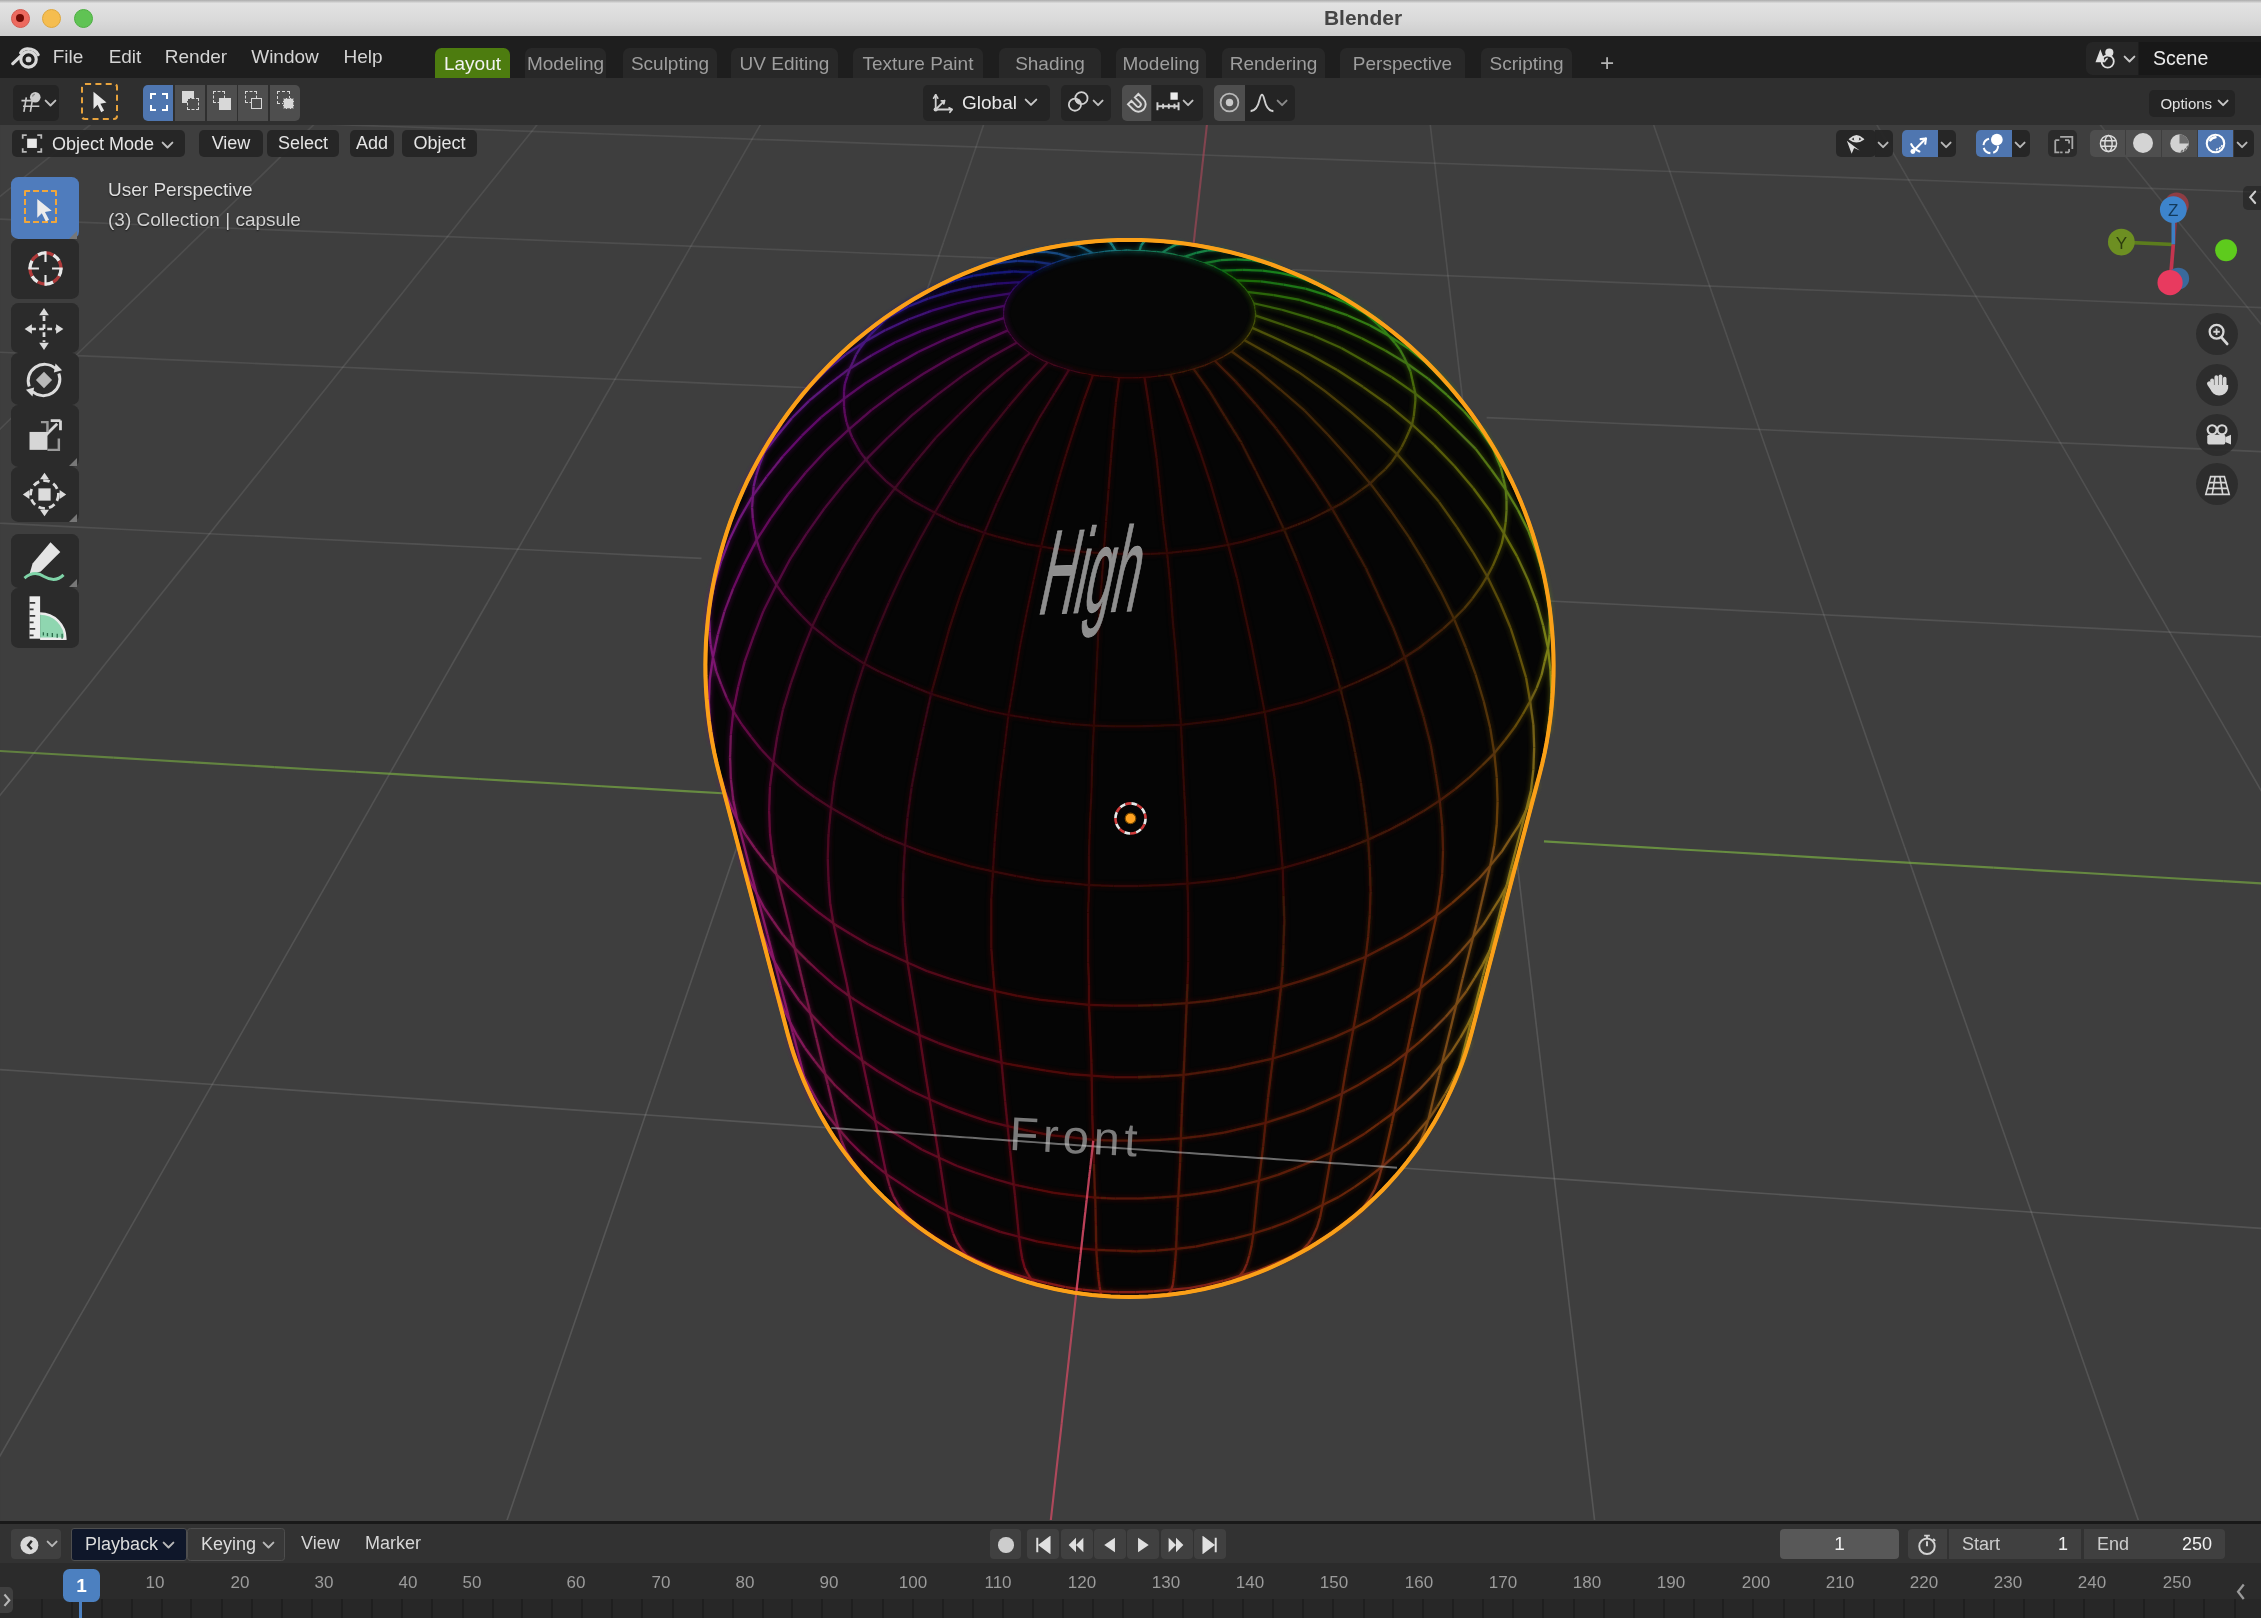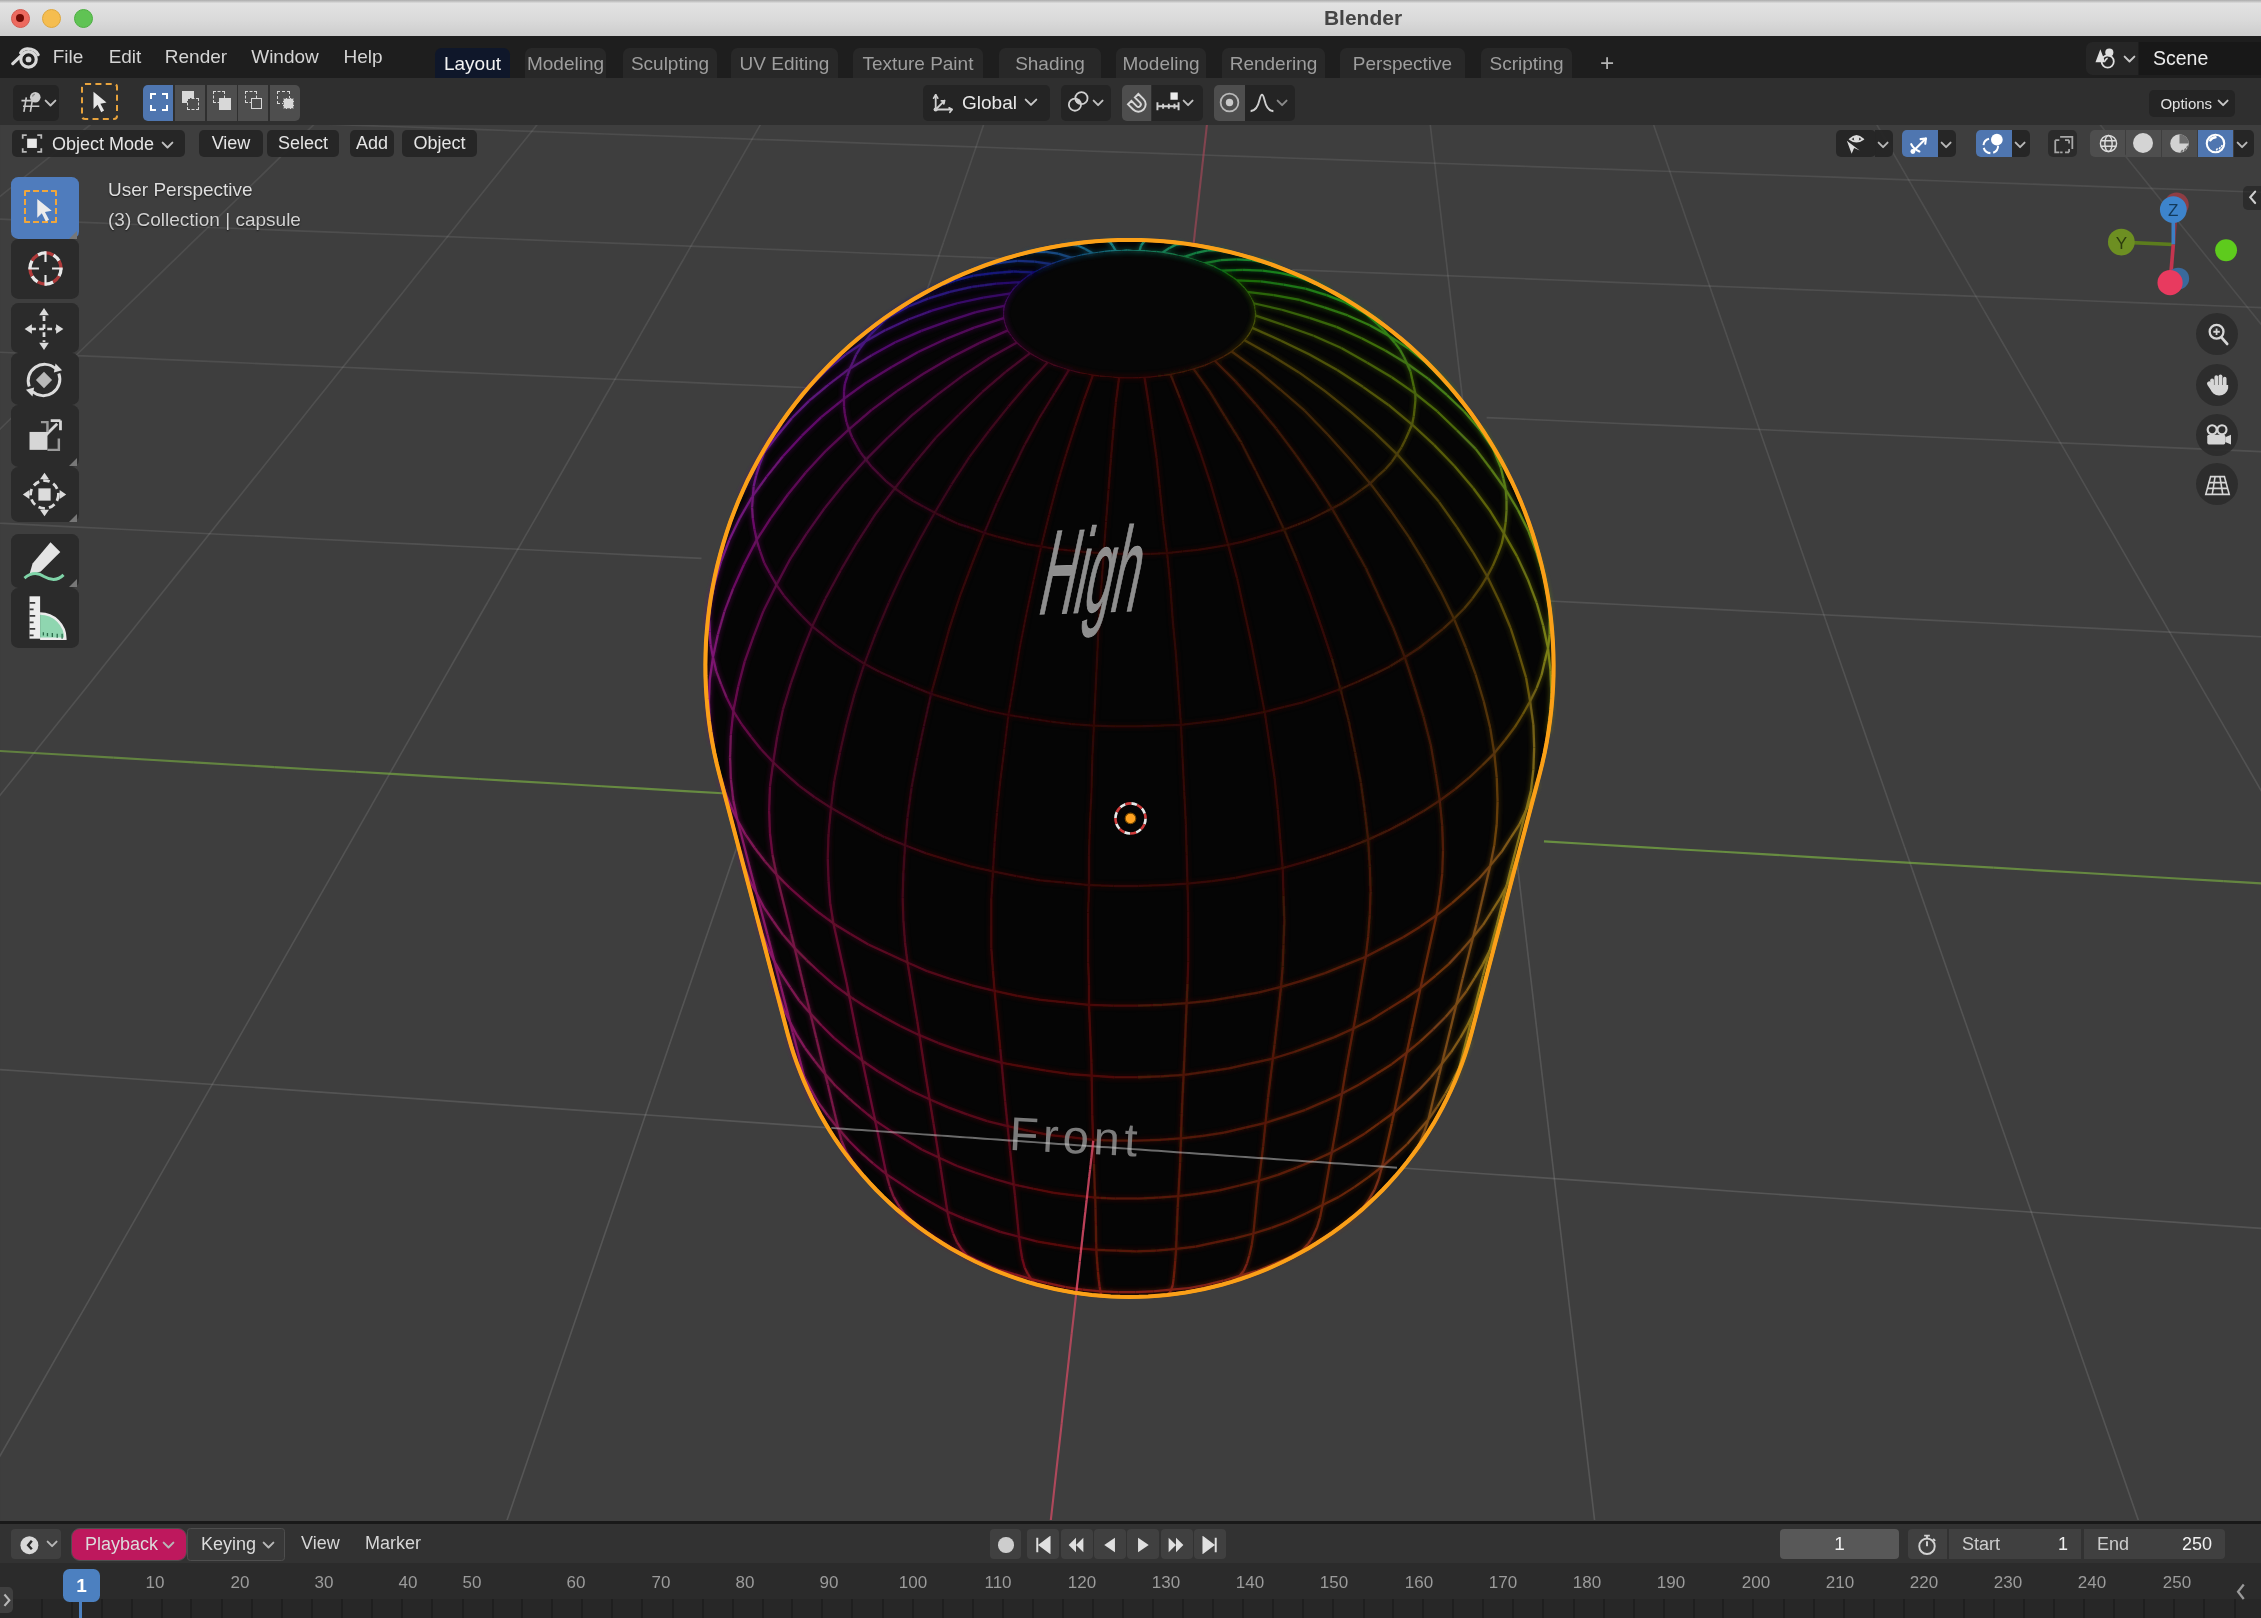--- a/index.html
+++ b/index.html
@@ -1,21 +1,21 @@
 <!DOCTYPE html>
 <html style="font-size:13px"><head><meta charset="utf-8"><style>
 *{margin:0;padding:0;box-sizing:border-box}
 body{width:2261px;height:1618px;font-family:"Liberation Sans",sans-serif;background:#3e3e3e;overflow:hidden;position:relative}
 .abs{position:absolute}
 .titlebar{left:0;top:0;width:2261px;height:36px;background:linear-gradient(#ababab 0px,#e2e2e2 3.3px,#dadada 55%,#cdcdcd 100%);}
 .tl{border-radius:50%;width:19px;height:19px;top:9px}
 .menubar{left:0;top:36px;width:2261px;height:42px;background:#1e1e1e}
 .mitem{top:36px;height:42px;line-height:42px;color:#d4d4d4;font-size:19px}
 .tab{top:48px;height:30px;line-height:31px;font-size:19px;color:#9e9e9e;background:#282828;border-radius:6.5px 6.5px 0 0;text-align:center}
-.tab.act{background:#0f172a;color:#f2f2f2}
+.tab.act{background:#4d7c0f;color:#f2f2f2}
 .row2{left:0;top:78px;width:2261px;height:47px;background:#2f2f2f}
 .btn{background:#242424;border-radius:4.9px;color:#e2e2e2;font-size:18px}
 .r3btn{position:absolute;background:rgba(37,37,37,.94);border-radius:4.9px;color:#e5e5e5;font-size:18px;text-align:center;top:130px;height:27px;line-height:27px}
 .toolb{position:absolute;left:10.6px;width:68px;background:#2b2b2b;border-radius:7.3px}
 .circb{position:absolute;left:2196px;width:42px;height:42px;border-radius:50%;background:rgba(43,43,43,.9)}
 .tlh{left:0;top:1524px;width:2261px;height:39px;background:#323232}
 .ruler{left:0;top:1563px;width:2261px;height:55px;background:#2b2b2b}
 .num{position:absolute;top:1573px;font-size:17px;color:#9b9b9b;transform:translateX(-50%)}
 .tb{position:absolute;background:#404040;border-radius:4.1px;top:1529px;height:30px}
 </style></head><body>
@@ -1751,21 +1751,21 @@
 <div class="abs" style="left:0;top:1521px;width:2261px;height:3.3px;background:#191919"></div>
 <div class="abs tlh"></div>
 <div class="abs tb" style="left:11.4px;width:50px"></div>
 <svg class="abs" style="left:18px;top:1533px" width="24.4" height="24.4" viewBox="0 0 30 30">
     <circle cx="14" cy="15" r="11" fill="#d9d9d9"></circle>
     <path d="M17 9.5 L12.5 15 L17 20" fill="none" stroke="#2b2b2b" stroke-width="3"></path>
   </svg>
 <svg style="position:absolute;left:46px;top:1540px" width="12.2" height="9.4" viewBox="0 0 15.0 11.5">
     <path d="M2 2 L7.5 7.5 L13.0 2" fill="none" stroke="#b8b8b8" stroke-width="2.4" stroke-linecap="round" stroke-linejoin="round"></path>
   </svg>
-<div class="abs" style="left:71px;top:1528px;width:116px;height:33px;background:#be185d;border:1.6px solid #4e4e4e;border-radius:9px;font-size:18px;color:#dcdcdc;line-height:30px;padding-left:13px">Playback</div>
+<div class="abs" style="left:71px;top:1528px;width:116px;height:33px;background:#0f172a;border:1.6px solid #4e4e4e;border-radius:3px;font-size:18px;color:#dcdcdc;line-height:30px;padding-left:13px">Playback</div>
 <div class="abs" style="left:187px;top:1528px;width:98px;height:33px;background:#383838;border:1.6px solid #4e4e4e;border-radius:3.3px;font-size:18px;color:#dcdcdc;line-height:30px;padding-left:13px">Keying</div>
 <svg style="position:absolute;left:162px;top:1541px" width="13" height="9.8" viewBox="0 0 16 12">
     <path d="M2 2 L8 8 L14 2" fill="none" stroke="#b8b8b8" stroke-width="2.4" stroke-linecap="round" stroke-linejoin="round"></path>
   </svg>
 <svg style="position:absolute;left:262px;top:1541px" width="13" height="9.8" viewBox="0 0 16 12">
     <path d="M2 2 L8 8 L14 2" fill="none" stroke="#b8b8b8" stroke-width="2.4" stroke-linecap="round" stroke-linejoin="round"></path>
   </svg>
 <div class="abs" style="left:301px;top:1524px;height:39px;line-height:39px;font-size:18px;color:#d6d6d6">View</div>
 <div class="abs" style="left:365px;top:1524px;height:39px;line-height:39px;font-size:18px;color:#d6d6d6">Marker</div>
 <div class="abs tb" style="left:990px;width:31px"></div>

